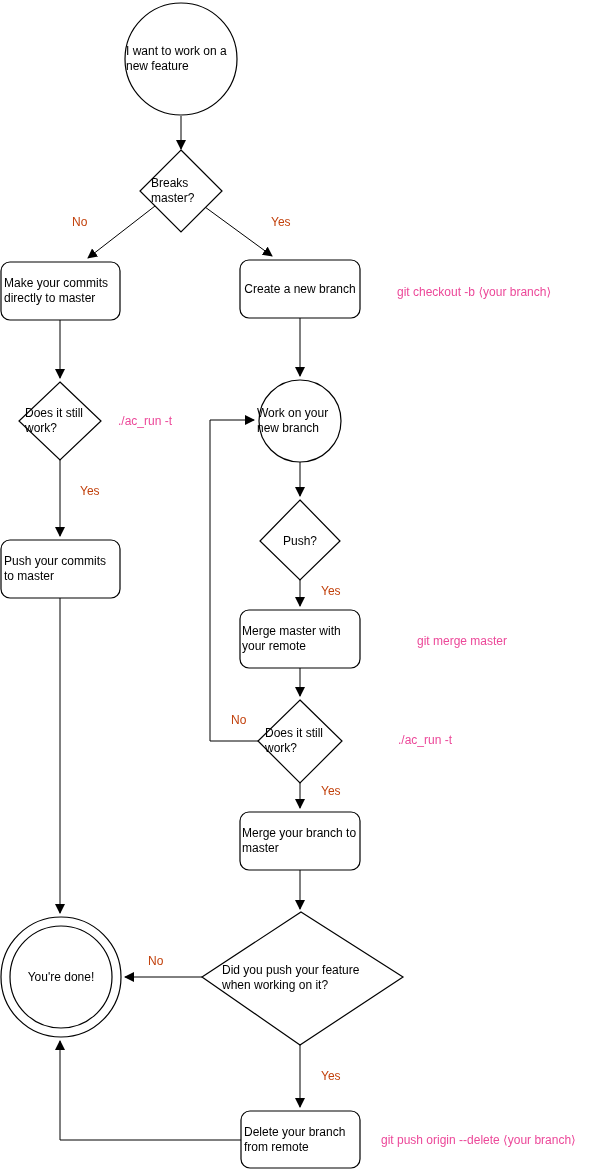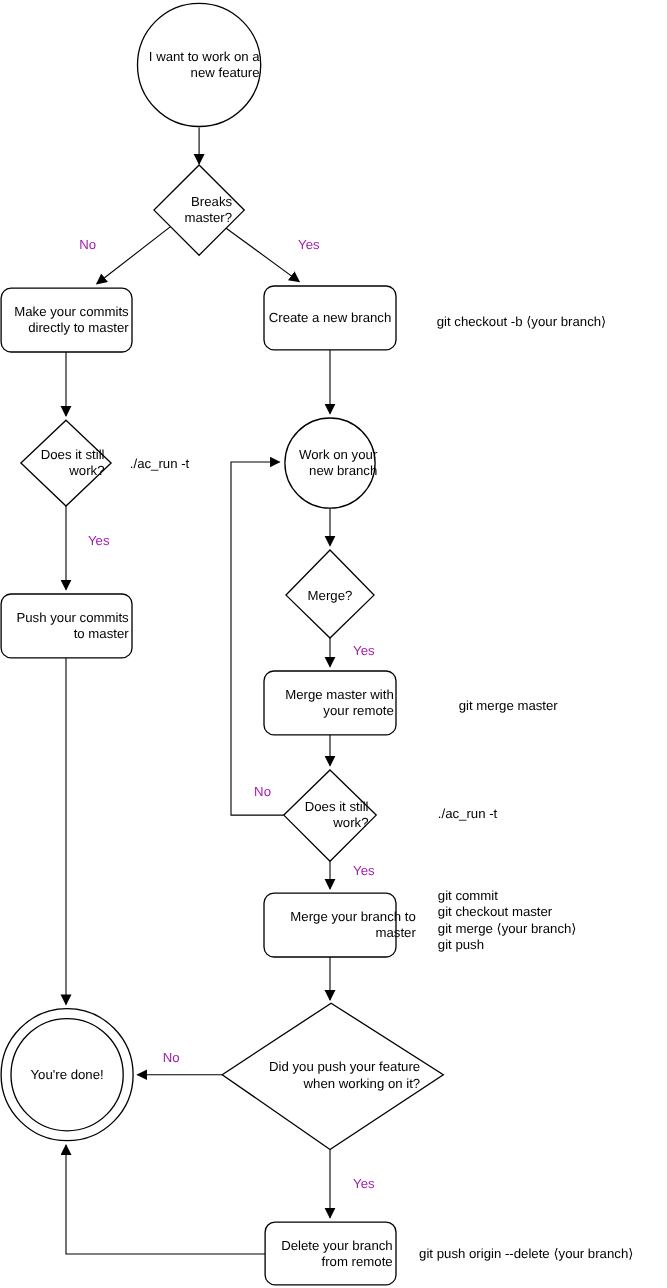--- a/index.html
+++ b/index.html
@@ -21,37 +21,37 @@
     left: 0;
     top: 0;
     width: 606px;
     height: 1171px;
   }
   .node-lbl {
     position: absolute;
     display: flex;
     align-items: center;
     justify-content: center;
-    text-align: right;
+    text-align: left;
     font-size: 12px;
     line-height: 15px;
     color: #000000;
   }
   .edge-lbl {
     position: absolute;
     font-size: 12px;
     line-height: 14px;
-    color: #a21caf;
+    color: #c2410c;
     white-space: nowrap;
   }
   .ann {
     position: absolute;
     font-size: 12px;
     line-height: 15px;
-    color: #000000;
+    color: #ec4899;
     white-space: nowrap;
     text-align: left;
   }
   .ann div { white-space: nowrap; }
 </style>
 </head>
 <body>
 
 <div class="canvas">
 
@@ -100,42 +100,36 @@
     </g>
   </svg>
 
   <div class="node-lbl" style="left:126px; top:13px;  width:110px; height:92px;">I want to work on a new feature</div>
   <div class="node-lbl" style="left:151px; top:161px; width:60px;  height:60px;">Breaks master?</div>
   <div class="node-lbl" style="left:4px;   top:265px; width:113px; height:52px;">Make your commits directly to master</div>
   <div class="node-lbl" style="left:242px; top:263px; width:116px; height:52px;">Create a new branch</div>
   <div class="node-lbl" style="left:25px;  top:391px; width:70px;  height:60px;">Does it still work?</div>
   <div class="node-lbl" style="left:257px; top:386px; width:86px;  height:70px;">Work on your new branch</div>
   <div class="node-lbl" style="left:4px;   top:543px; width:113px; height:52px;">Push your commits to master</div>
-  <div class="node-lbl" style="left:270px; top:511px; width:60px;  height:60px;">Merge?</div>
+  <div class="node-lbl" style="left:270px; top:511px; width:60px;  height:60px;">Push?</div>
   <div class="node-lbl" style="left:242px; top:613px; width:116px; height:52px;">Merge master with your remote</div>
   <div class="node-lbl" style="left:265px; top:711px; width:70px;  height:60px;">Does it still work?</div>
   <div class="node-lbl" style="left:242px; top:815px; width:136px; height:52px;">Merge your branch to master</div>
   <div class="node-lbl" style="left:222px; top:948px; width:160px; height:60px;">Did you push your feature when working on it?</div>
   <div class="node-lbl" style="left:16px;  top:962px; width:90px;  height:30px;">You're done!</div>
   <div class="node-lbl" style="left:244px; top:1114px;width:113px; height:51px;">Delete your branch from remote</div>
 
   <div class="edge-lbl" style="left:72px;  top:215px;">No</div>
   <div class="edge-lbl" style="left:271px; top:215px;">Yes</div>
   <div class="edge-lbl" style="left:80px;  top:484px;">Yes</div>
   <div class="edge-lbl" style="left:321px; top:584px;">Yes</div>
   <div class="edge-lbl" style="left:231px; top:713px;">No</div>
   <div class="edge-lbl" style="left:321px; top:784px;">Yes</div>
   <div class="edge-lbl" style="left:148px; top:954px;">No</div>
   <div class="edge-lbl" style="left:321px; top:1069px;">Yes</div>
 
   <div class="ann" style="left:397px; top:285px;">git checkout -b ⟨your branch⟩</div>
   <div class="ann" style="left:118px; top:414px;">./ac_run -t</div>
   <div class="ann" style="left:417px; top:634px;">git merge master</div>
   <div class="ann" style="left:398px; top:733px;">./ac_run -t</div>
-  <div class="ann" style="left:398px; top:807px;">
-    <div>git commit</div>
-    <div>git checkout master</div>
-    <div>git merge ⟨your branch⟩</div>
-    <div>git push</div>
-  </div>
   <div class="ann" style="left:381px; top:1133px;">git push origin --delete ⟨your branch⟩</div>
 
 </div>
 
 </body></html>

